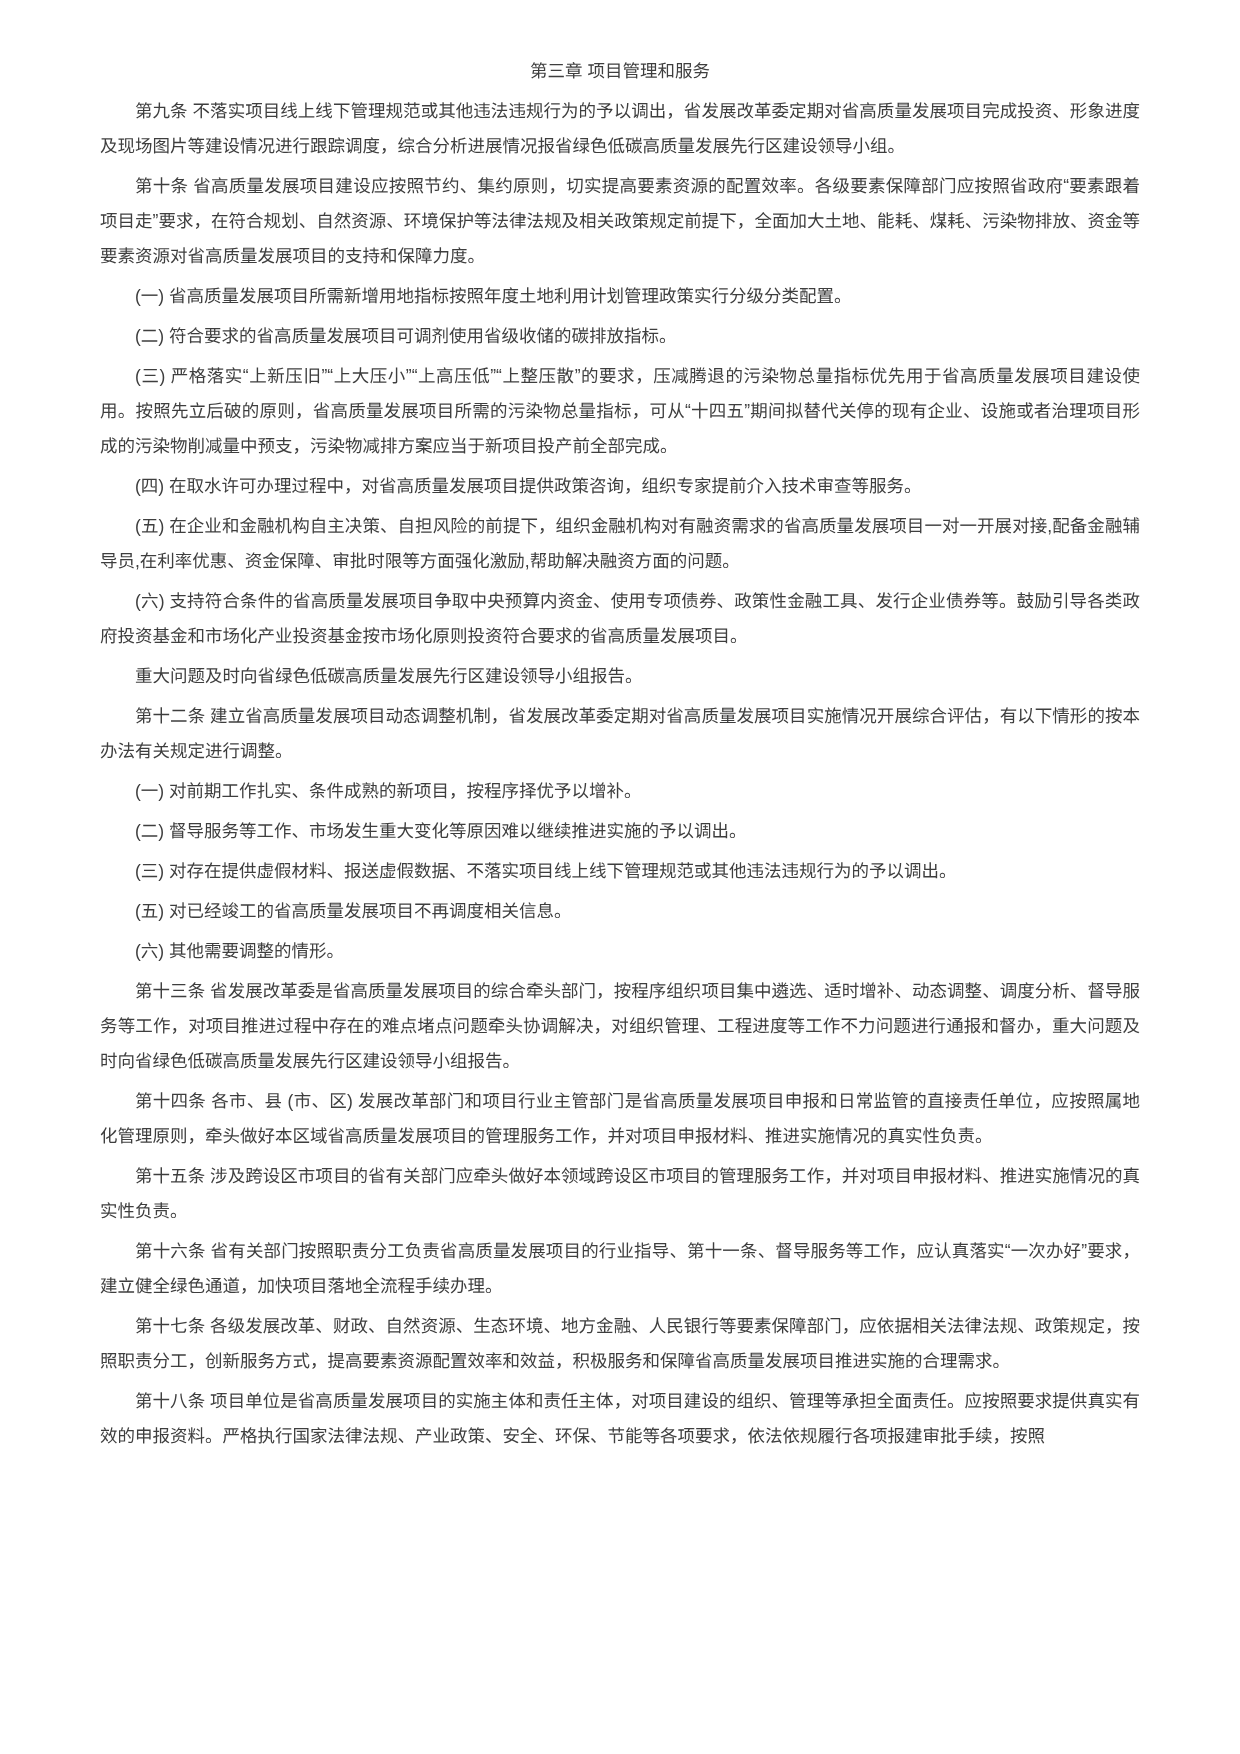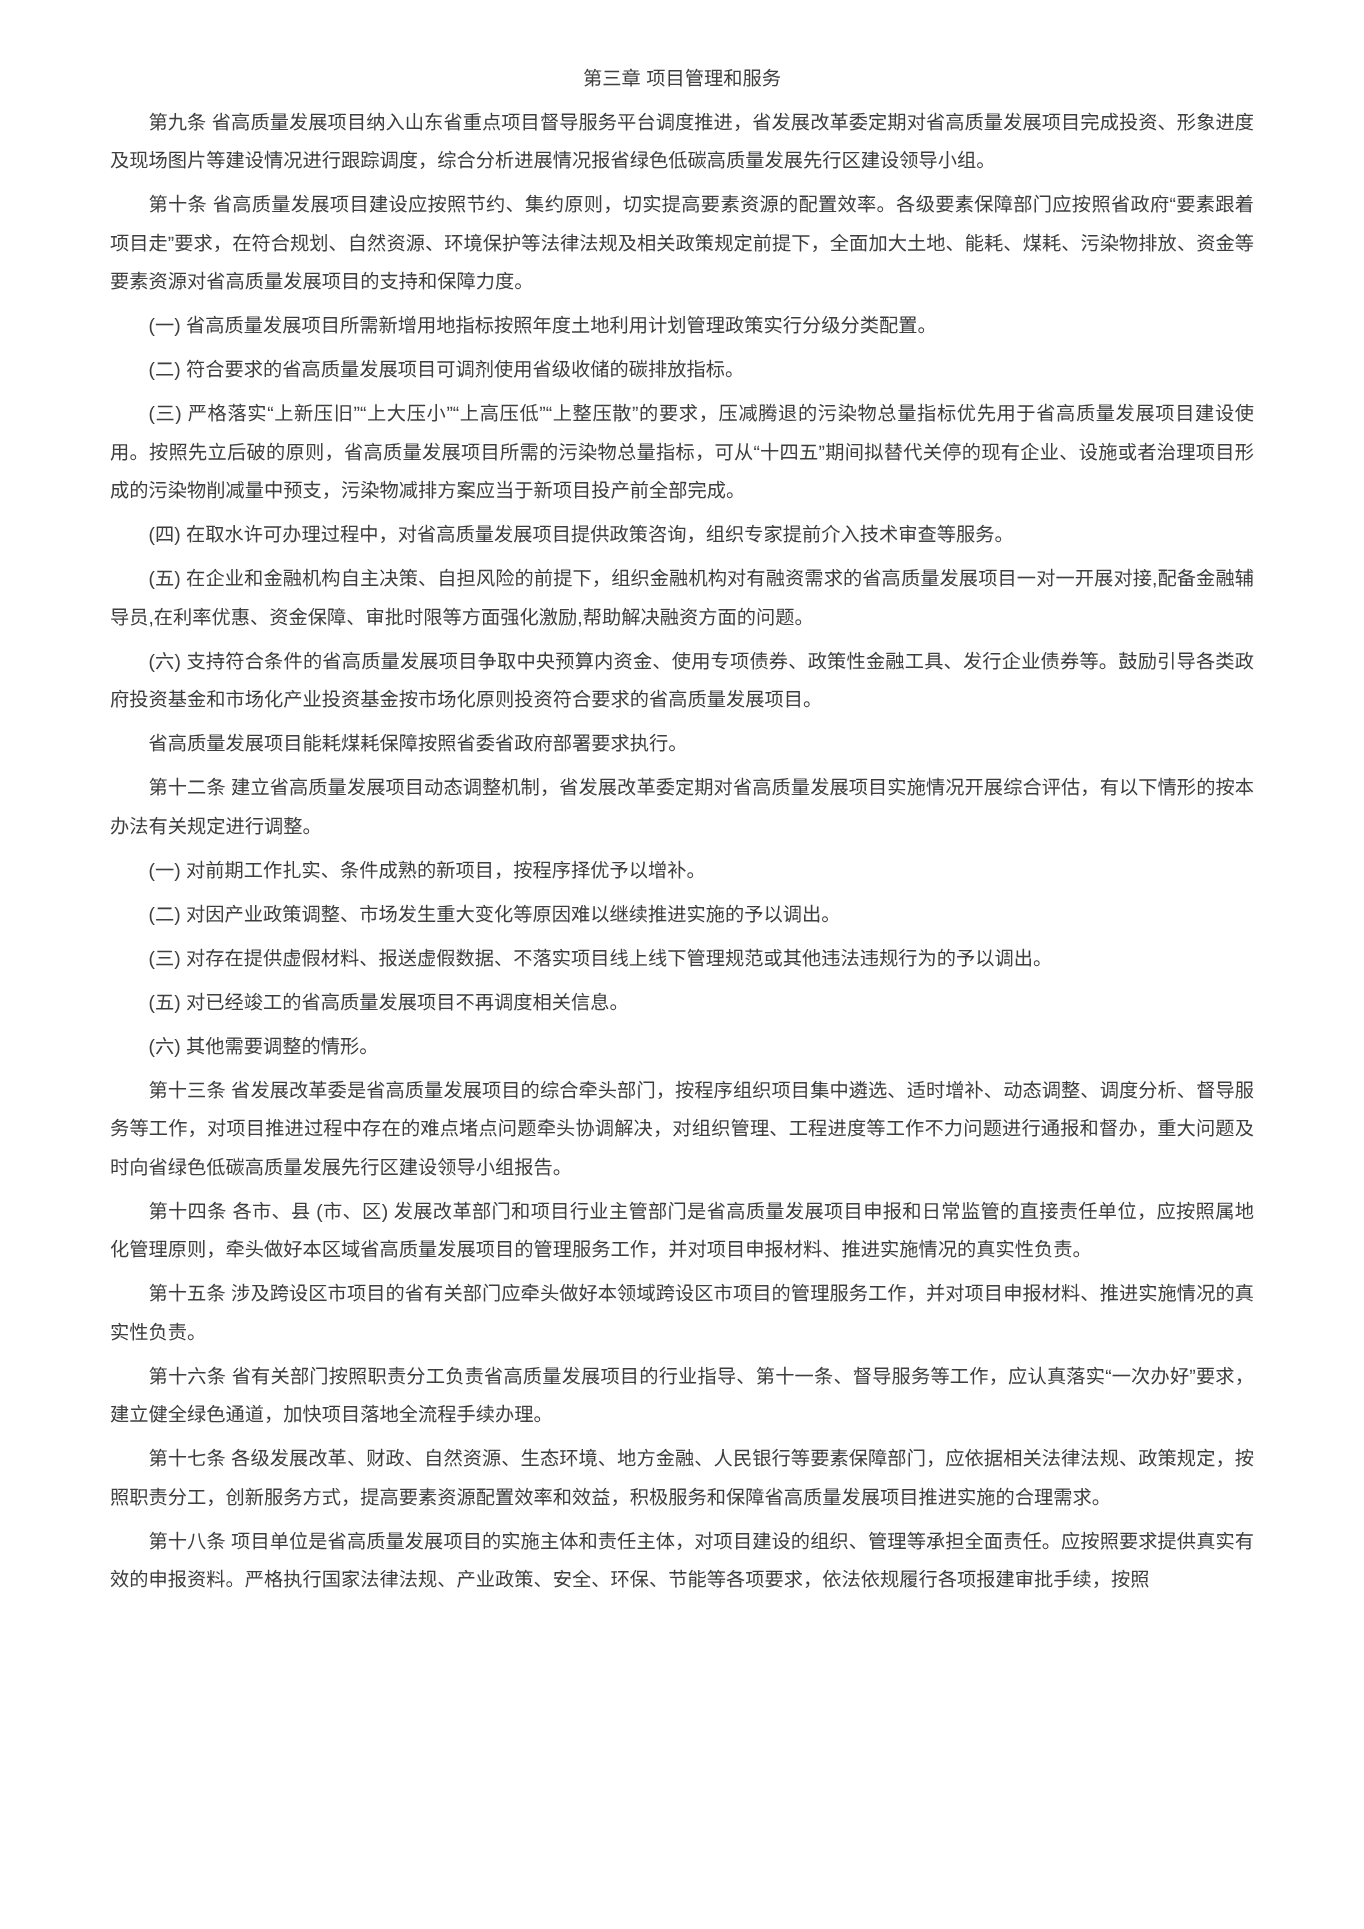--- a/index.html
+++ b/index.html
@@ -41,32 +41,32 @@
     margin: 0 0 5px 0;
     font-weight: 400;
   }
 </style>
 </head>
 <body>
 
 <main class="page">
   <article id="doc">
       <h2 class="chapter-heading">第三章 项目管理和服务</h2>
-      <p class="para">第九条 省高质量发展项目纳入山东省重点项目督导服务平台调度推进，省发展改革委定期对省高质量发展项目完成投资、形象进度及现场图片等建设情况进行跟踪调度，综合分析进展情况报省绿色低碳高质量发展先行区建设领导小组。</p>
+      <p class="para">第九条 不落实项目线上线下管理规范或其他违法违规行为的予以调出，省发展改革委定期对省高质量发展项目完成投资、形象进度及现场图片等建设情况进行跟踪调度，综合分析进展情况报省绿色低碳高质量发展先行区建设领导小组。</p>
       <p class="para">第十条 省高质量发展项目建设应按照节约、集约原则，切实提高要素资源的配置效率。各级要素保障部门应按照省政府“要素跟着项目走”要求，在符合规划、自然资源、环境保护等法律法规及相关政策规定前提下，全面加大土地、能耗、煤耗、污染物排放、资金等要素资源对省高质量发展项目的支持和保障力度。</p>
       <p class="para">(一) 省高质量发展项目所需新增用地指标按照年度土地利用计划管理政策实行分级分类配置。</p>
       <p class="para">(二) 符合要求的省高质量发展项目可调剂使用省级收储的碳排放指标。</p>
       <p class="para">(三) 严格落实“上新压旧”“上大压小”“上高压低”“上整压散”的要求，压减腾退的污染物总量指标优先用于省高质量发展项目建设使用。按照先立后破的原则，省高质量发展项目所需的污染物总量指标，可从“十四五”期间拟替代关停的现有企业、设施或者治理项目形成的污染物削减量中预支，污染物减排方案应当于新项目投产前全部完成。</p>
       <p class="para">(四) 在取水许可办理过程中，对省高质量发展项目提供政策咨询，组织专家提前介入技术审查等服务。</p>
       <p class="para">(五) 在企业和金融机构自主决策、自担风险的前提下，组织金融机构对有融资需求的省高质量发展项目一对一开展对接,配备金融辅导员,在利率优惠、资金保障、审批时限等方面强化激励,帮助解决融资方面的问题。</p>
       <p class="para">(六) 支持符合条件的省高质量发展项目争取中央预算内资金、使用专项债券、政策性金融工具、发行企业债券等。鼓励引导各类政府投资基金和市场化产业投资基金按市场化原则投资符合要求的省高质量发展项目。</p>
-      <p class="para">省高质量发展项目能耗煤耗保障按照省委省政府部署要求执行。</p>
+      <p class="para">重大问题及时向省绿色低碳高质量发展先行区建设领导小组报告。</p>
       <p class="para">第十二条 建立省高质量发展项目动态调整机制，省发展改革委定期对省高质量发展项目实施情况开展综合评估，有以下情形的按本办法有关规定进行调整。</p>
       <p class="para">(一) 对前期工作扎实、条件成熟的新项目，按程序择优予以增补。</p>
-      <p class="para">(二) 对因产业政策调整、市场发生重大变化等原因难以继续推进实施的予以调出。</p>
+      <p class="para">(二) 督导服务等工作、市场发生重大变化等原因难以继续推进实施的予以调出。</p>
       <p class="para">(三) 对存在提供虚假材料、报送虚假数据、不落实项目线上线下管理规范或其他违法违规行为的予以调出。</p>
       <p class="para">(五) 对已经竣工的省高质量发展项目不再调度相关信息。</p>
       <p class="para">(六) 其他需要调整的情形。</p>
       <p class="para">第十三条 省发展改革委是省高质量发展项目的综合牵头部门，按程序组织项目集中遴选、适时增补、动态调整、调度分析、督导服务等工作，对项目推进过程中存在的难点堵点问题牵头协调解决，对组织管理、工程进度等工作不力问题进行通报和督办，重大问题及时向省绿色低碳高质量发展先行区建设领导小组报告。</p>
       <p class="para">第十四条 各市、县 (市、区) 发展改革部门和项目行业主管部门是省高质量发展项目申报和日常监管的直接责任单位，应按照属地化管理原则，牵头做好本区域省高质量发展项目的管理服务工作，并对项目申报材料、推进实施情况的真实性负责。</p>
       <p class="para">第十五条 涉及跨设区市项目的省有关部门应牵头做好本领域跨设区市项目的管理服务工作，并对项目申报材料、推进实施情况的真实性负责。</p>
       <p class="para">第十六条 省有关部门按照职责分工负责省高质量发展项目的行业指导、第十一条、督导服务等工作，应认真落实“一次办好”要求，建立健全绿色通道，加快项目落地全流程手续办理。</p>
       <p class="para">第十七条 各级发展改革、财政、自然资源、生态环境、地方金融、人民银行等要素保障部门，应依据相关法律法规、政策规定，按照职责分工，创新服务方式，提高要素资源配置效率和效益，积极服务和保障省高质量发展项目推进实施的合理需求。</p>
       <p class="para">第十八条 项目单位是省高质量发展项目的实施主体和责任主体，对项目建设的组织、管理等承担全面责任。应按照要求提供真实有效的申报资料。严格执行国家法律法规、产业政策、安全、环保、节能等各项要求，依法依规履行各项报建审批手续，按照</p>
     </article>

